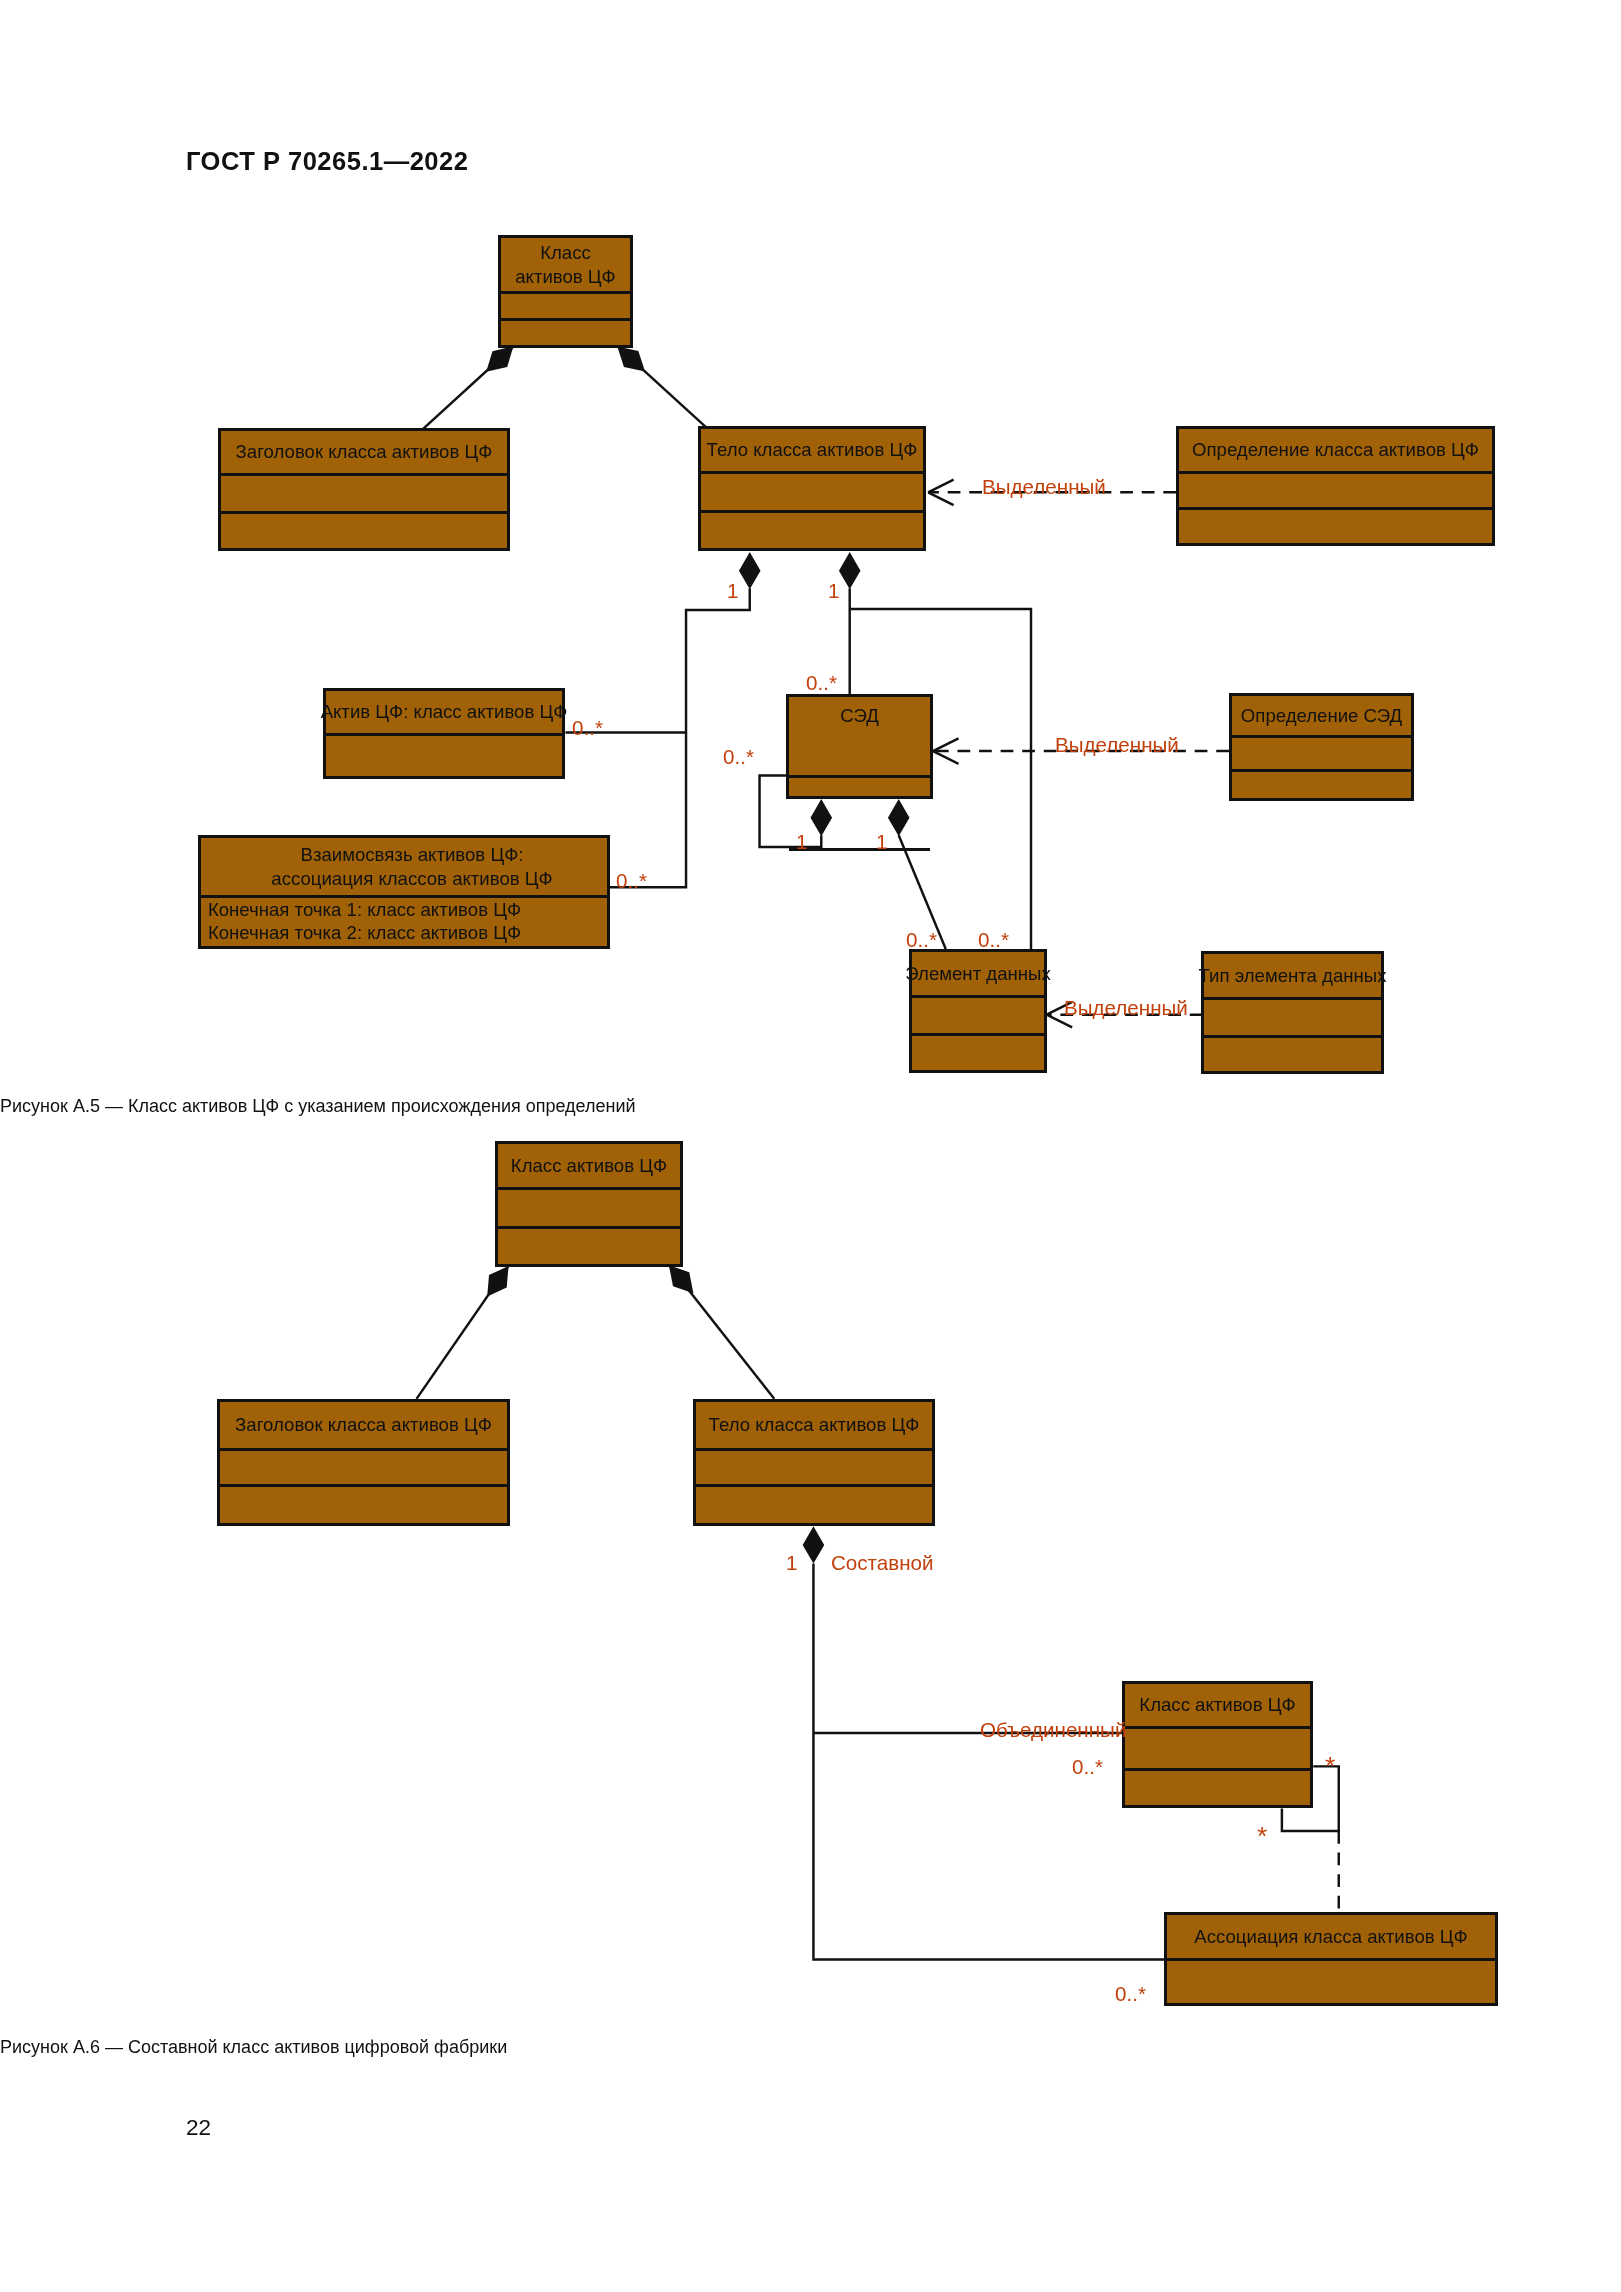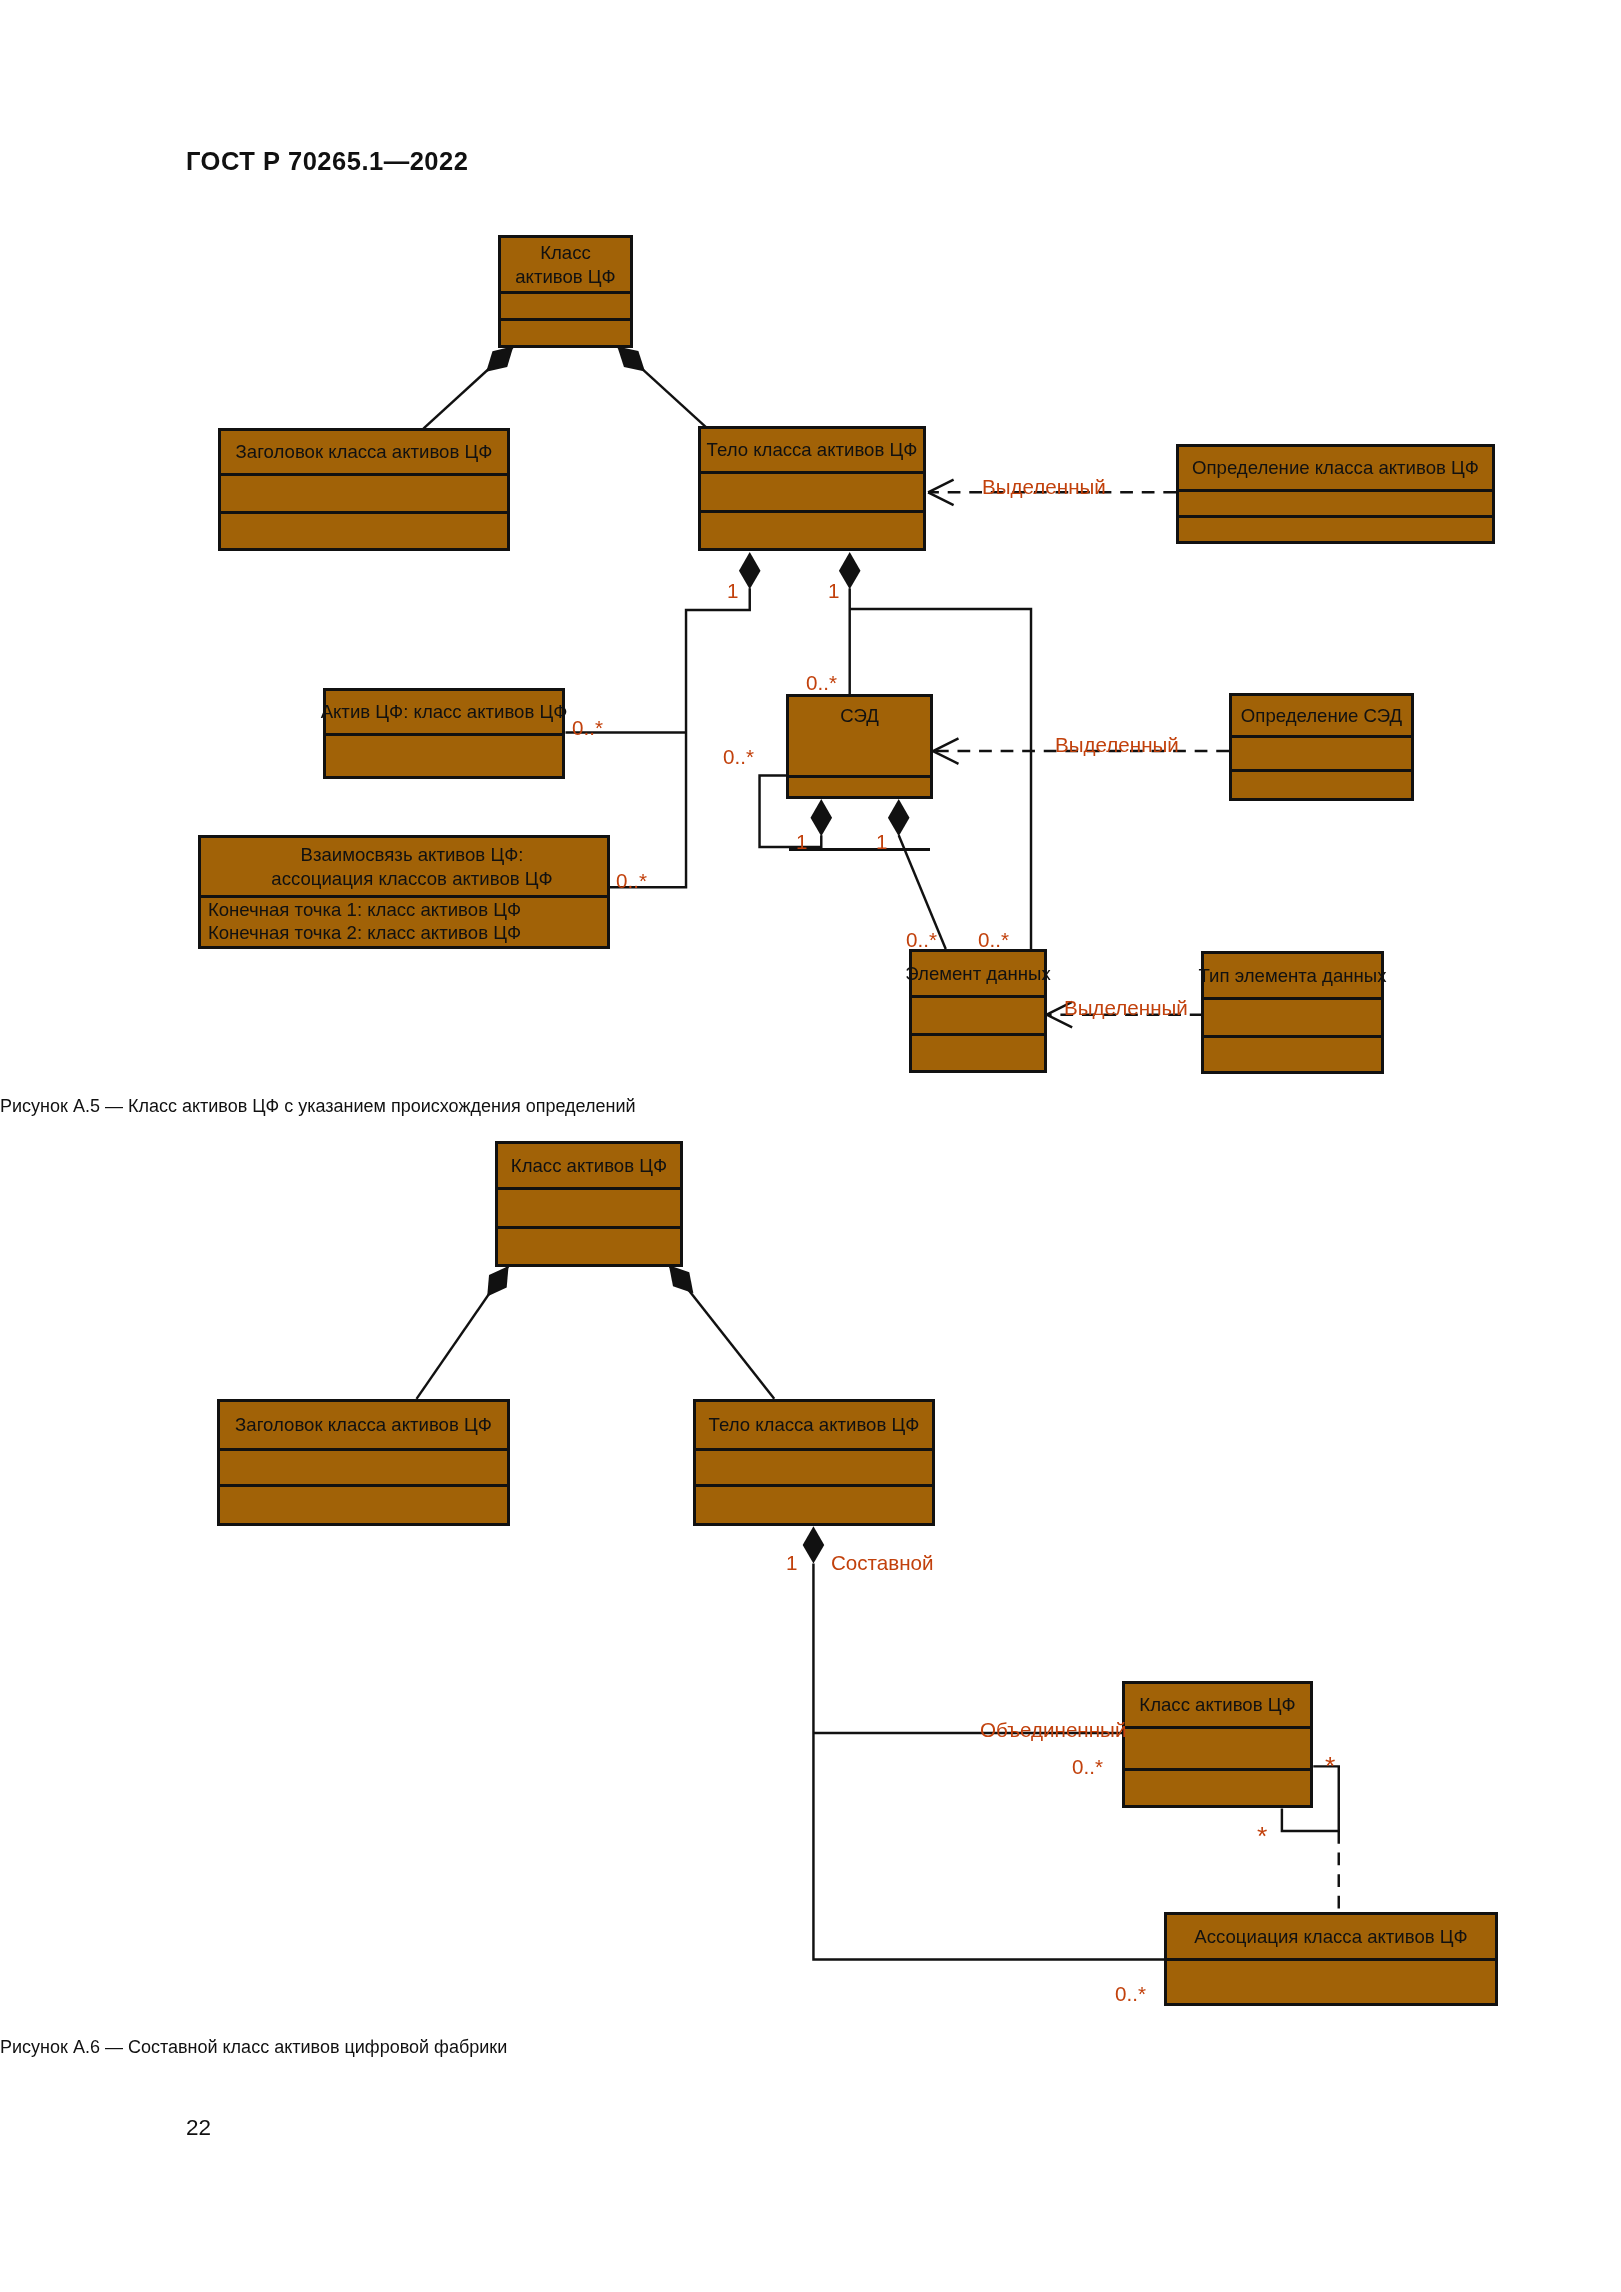--- a/index.html
+++ b/index.html
@@ -112,21 +112,21 @@
     <div class="cmp"></div>
     <div class="cmp"></div>
   </div>
 
   <div class="ubox" style="left:698px;top:426px;width:228px;height:125px;">
     <div class="cmp t" style="flex-basis:42px;">Тело класса активов ЦФ</div>
     <div class="cmp"></div>
     <div class="cmp"></div>
   </div>
 
-  <div class="ubox" style="left:1176px;top:444px;width:319px;height:100px;">
+  <div class="ubox" style="left:1176px;top:426px;width:319px;height:120px;">
     <div class="cmp t" style="flex-basis:42px;">Определение класса активов ЦФ</div>
     <div class="cmp"></div>
     <div class="cmp"></div>
   </div>
 
   <div class="ubox" style="left:323px;top:688px;width:242px;height:91px;">
     <div class="cmp t" style="flex-basis:42px;">Актив ЦФ: класс активов ЦФ</div>
     <div class="cmp"></div>
   </div>
 

